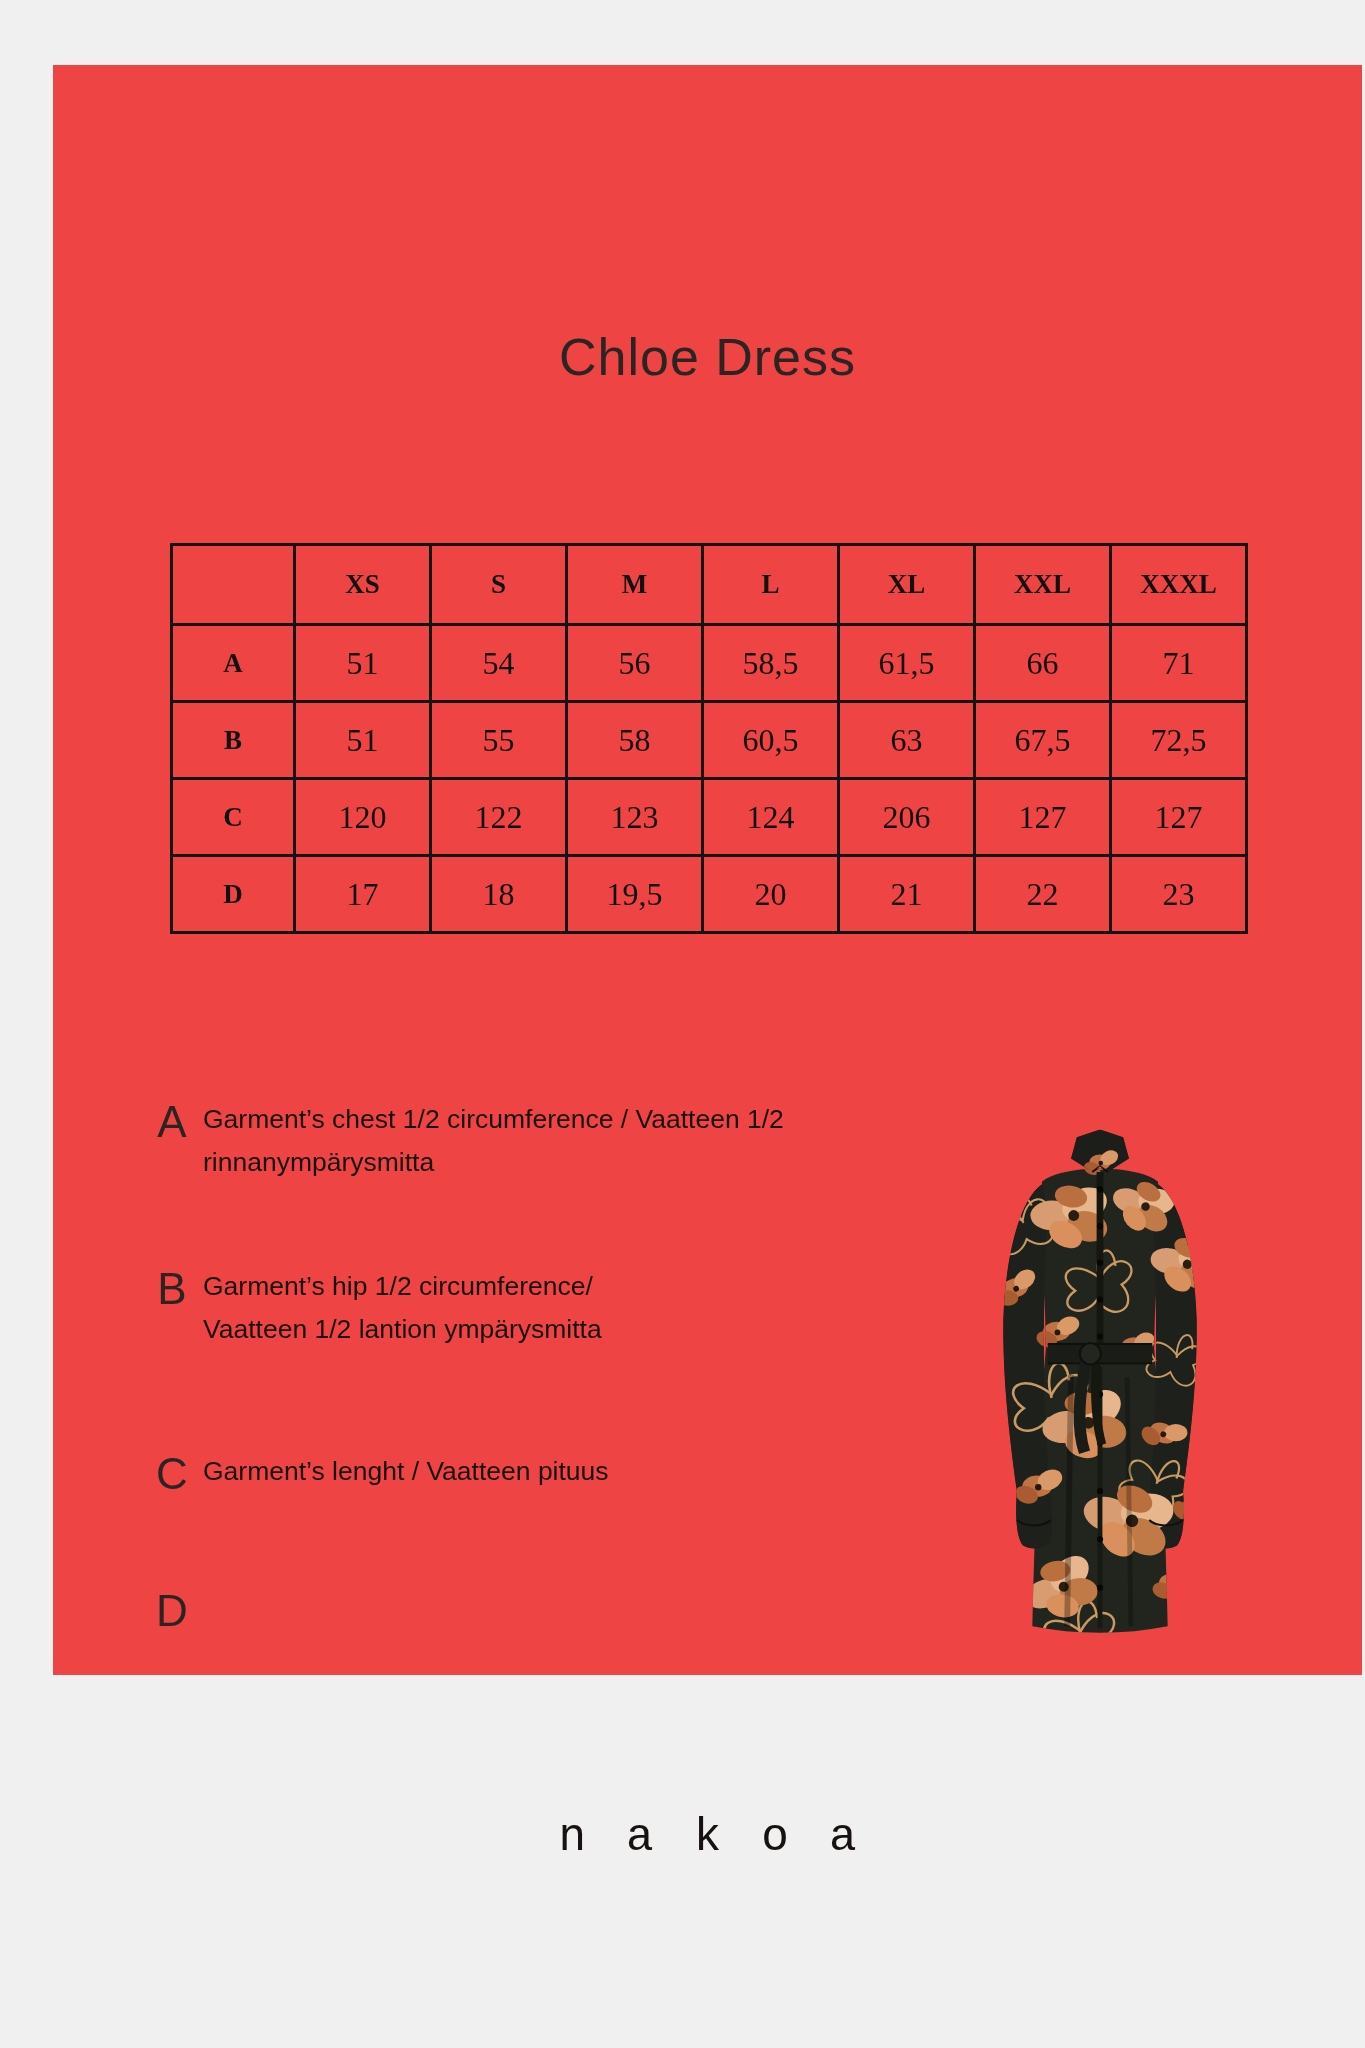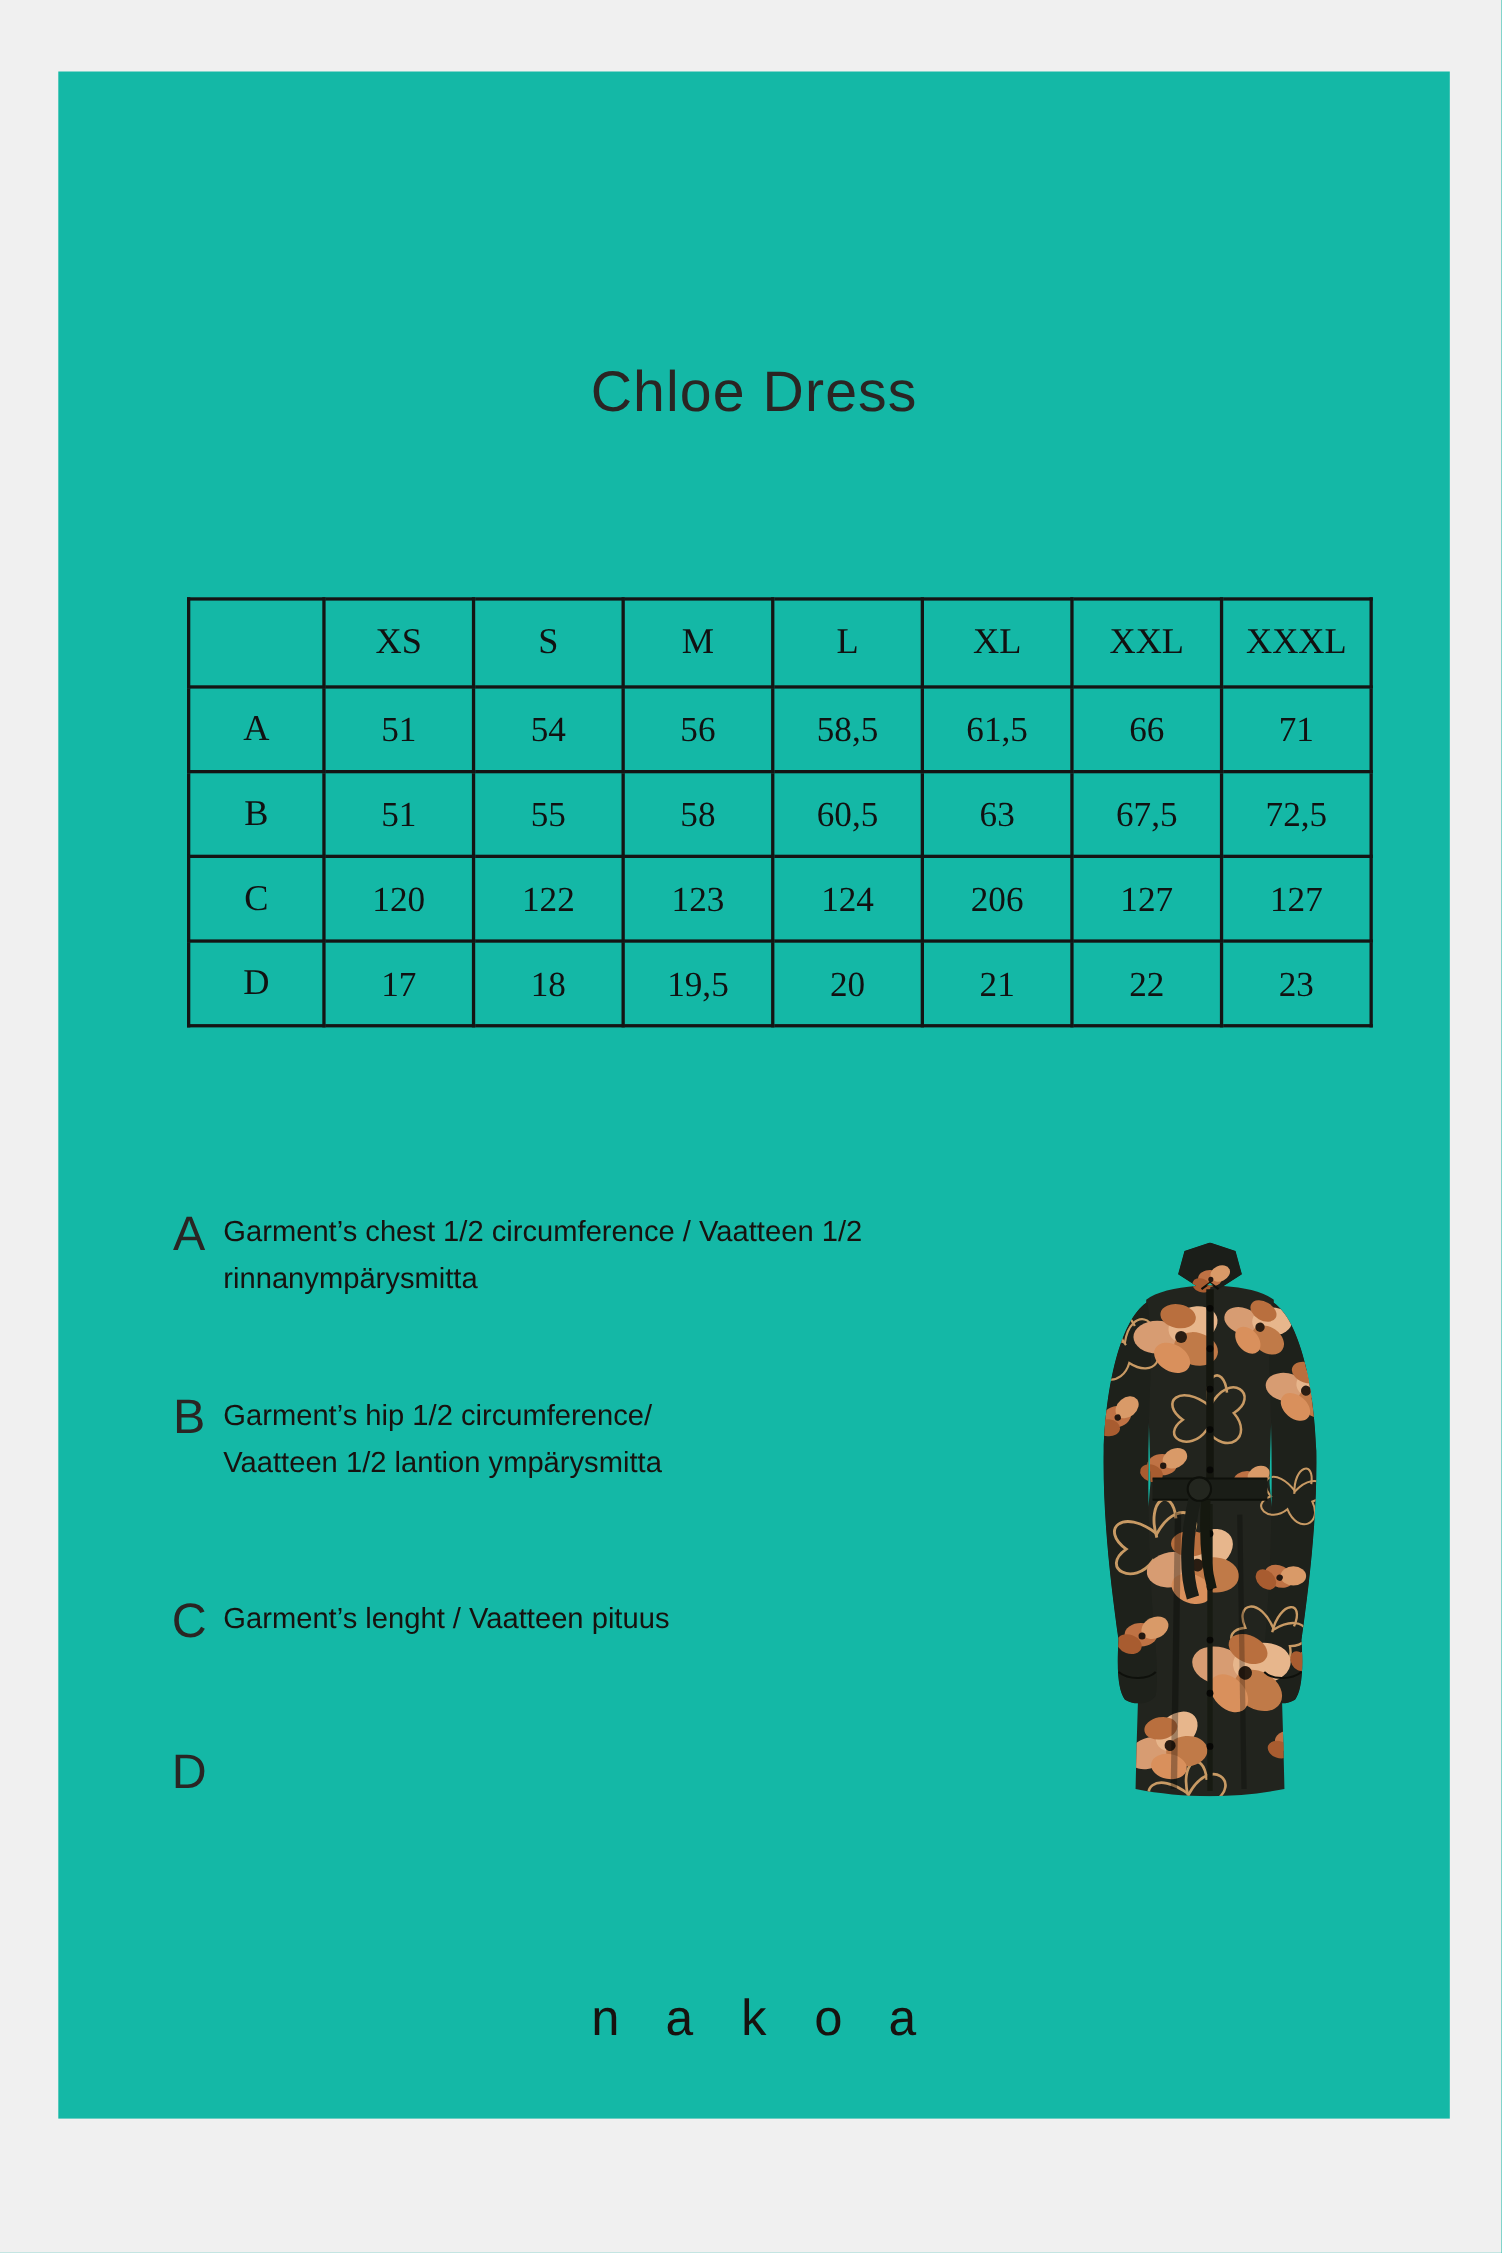--- a/index.html
+++ b/index.html
@@ -5,22 +5,23 @@
   html,body { margin:0; padding:0; }
   body {
     width:1365px; height:2048px;
     background:#f0f0f0;
     position:relative;
     font-family:"Liberation Sans", sans-serif;
     color:#1c1917;
   }
   .card {
     position:absolute; left:53px; top:65px;
-    width:1265px; height:1861px;
-    background:#14b8a6;
+    width:1265px; height:1610px;
+    background:#ef4444;
+    padding-left:44px;
   }
   .page-title {
     position:absolute; top:262px; left:0; width:100%;
     text-align:center;
     font-size:52px; font-weight:400; letter-spacing:1px;
     color:#2a2523;
   }
   table.size-table {
     position:absolute; left:117px; top:478px;
     border-collapse:collapse; table-layout:fixed;
@@ -29,21 +30,21 @@
   }
   .size-table th, .size-table td {
     border:3px solid #141414;
     text-align:center; vertical-align:middle;
     padding:0;
   }
   .size-table .corner-cell { width:120px; }
   .size-table .size-col { width:133px; }
   .size-table thead tr { height:80px; }
   .size-table tbody tr { height:77px; }
-  .size-table th { font-size:33px; font-weight:400; }
+  .size-table th { font-size:27px; font-weight:700; }
   .size-table td { font-size:32px; font-weight:400; }
   .legend-row {
     position:absolute; left:88px;
     display:flex; align-items:flex-start;
   }
   .legend-letter {
     width:62px; flex:0 0 62px;
     text-align:center;
     font-size:44px; line-height:48px; font-weight:400;
     color:#2a2523;

